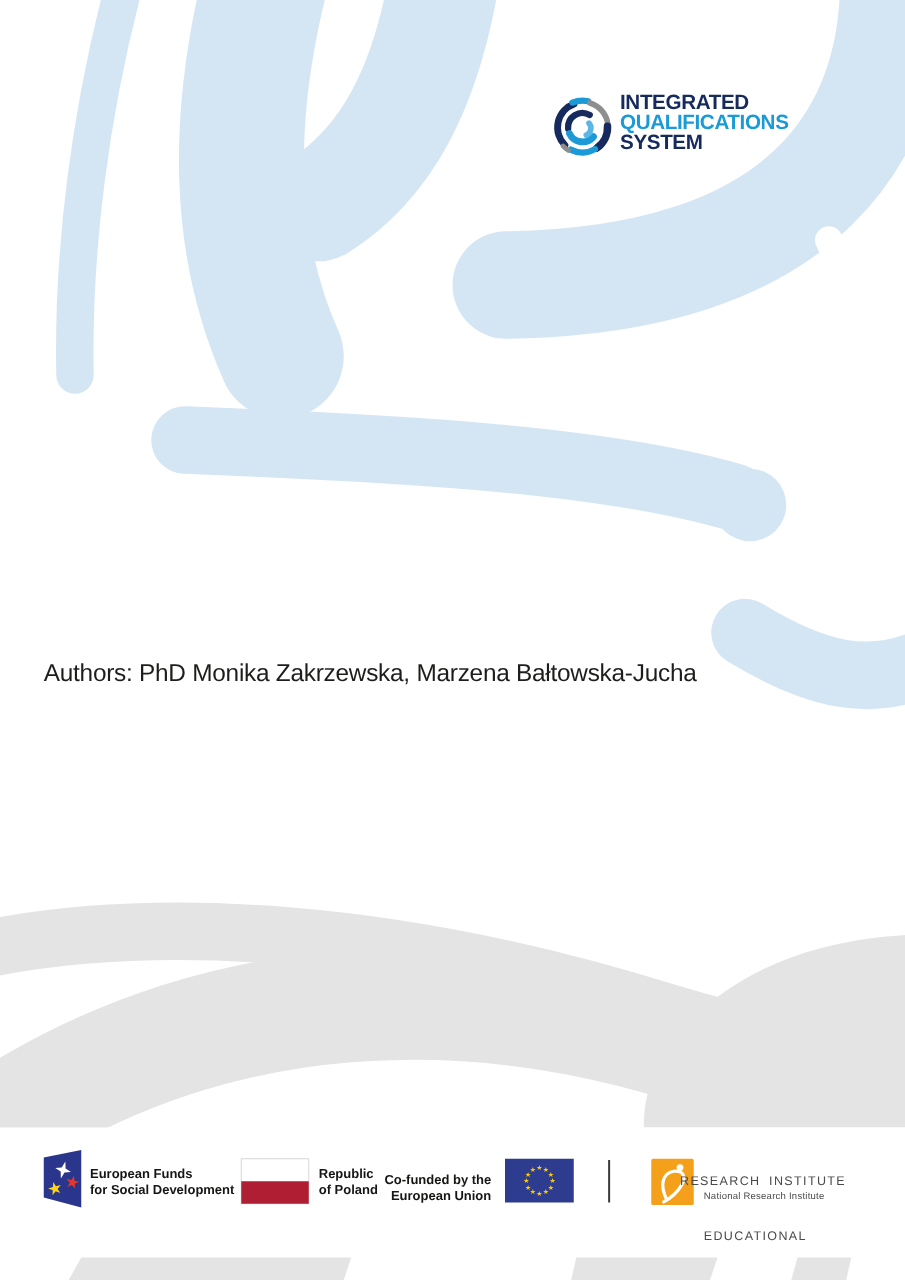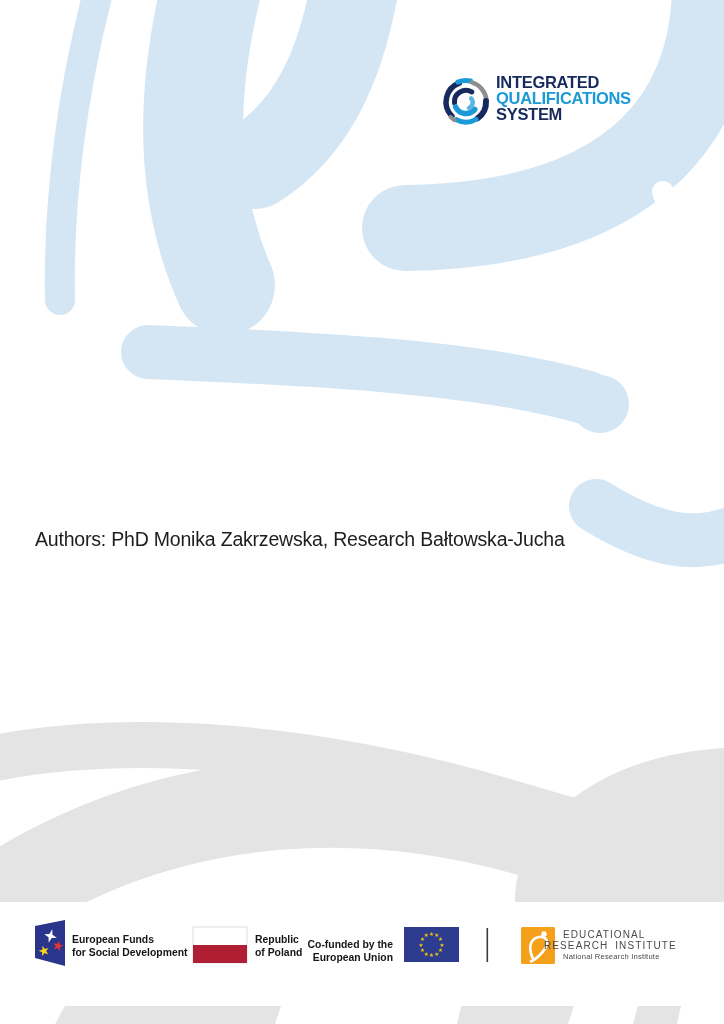--- a/index.html
+++ b/index.html
@@ -18,21 +18,21 @@
   .brand .lines{position:absolute;left:56px;top:1px;font-weight:700;font-size:16.5px;
                 line-height:15.8px;letter-spacing:-0.3px;white-space:nowrap;}
   .brand .l1,.brand .l3{color:#172a5e;}
   .brand .l2{color:#1b9ad7;}
   
   .f-label{position:absolute;z-index:4;font-size:10.4px;font-weight:700;line-height:12.6px;
            color:#161615;white-space:pre-line;}
   .f-efs{left:72px;top:934px;}
   .f-pl{left:255px;top:934px;}
   .f-eu{left:283px;top:928px;width:110px;text-align:right;margin-top:11px;}
-  .ibe-l1{position:absolute;left:563px;top:929px;font-size:10px;letter-spacing:1.1px;
+  .ibe-l1{position:absolute;left:563px;top:984px;font-size:10px;letter-spacing:1.1px;
           color:#4a4a4a;z-index:4;font-weight:400;}
   .ibe-l2{position:absolute;left:544px;top:940px;font-size:10px;letter-spacing:1.1px;
           word-spacing:3px;color:#4a4a4a;z-index:4;font-weight:400;}
   .ibe-l3{position:absolute;left:563px;top:951.5px;font-size:7.6px;letter-spacing:0.2px;
           color:#4a4a4a;z-index:4;font-weight:400;}
 </style>
 </head>
 <body>
 
 <div id="stage">
@@ -117,21 +117,21 @@
         <path d="M 5.2 -3.5 A 6 6 0 0 1 3.0 6.0" stroke-width="4.5" stroke="#5AB6E3"></path>
       </g>
     </svg>
     <div class="lines">
       <div class="l1">INTEGRATED</div>
       <div class="l2">QUALIFICATIONS</div>
       <div class="l3">SYSTEM</div>
     </div>
   </div>
 
-  <div class="txt doc-authors">Authors: PhD Monika Zakrzewska, Research Bałtowska-Jucha</div>
+  <div class="txt doc-authors">Authors: PhD Monika Zakrzewska, Marzena Bałtowska-Jucha</div>
 
   <div class="f-label f-efs">European Funds
 for Social Development</div>
   <div class="f-label f-pl">Republic
 of Poland</div>
   <div class="f-label f-eu">Co-funded by the
 European Union</div>
   <div class="ibe-l1">EDUCATIONAL</div>
   <div class="ibe-l2">RESEARCH INSTITUTE</div>
   <div class="ibe-l3">National Research Institute</div>

